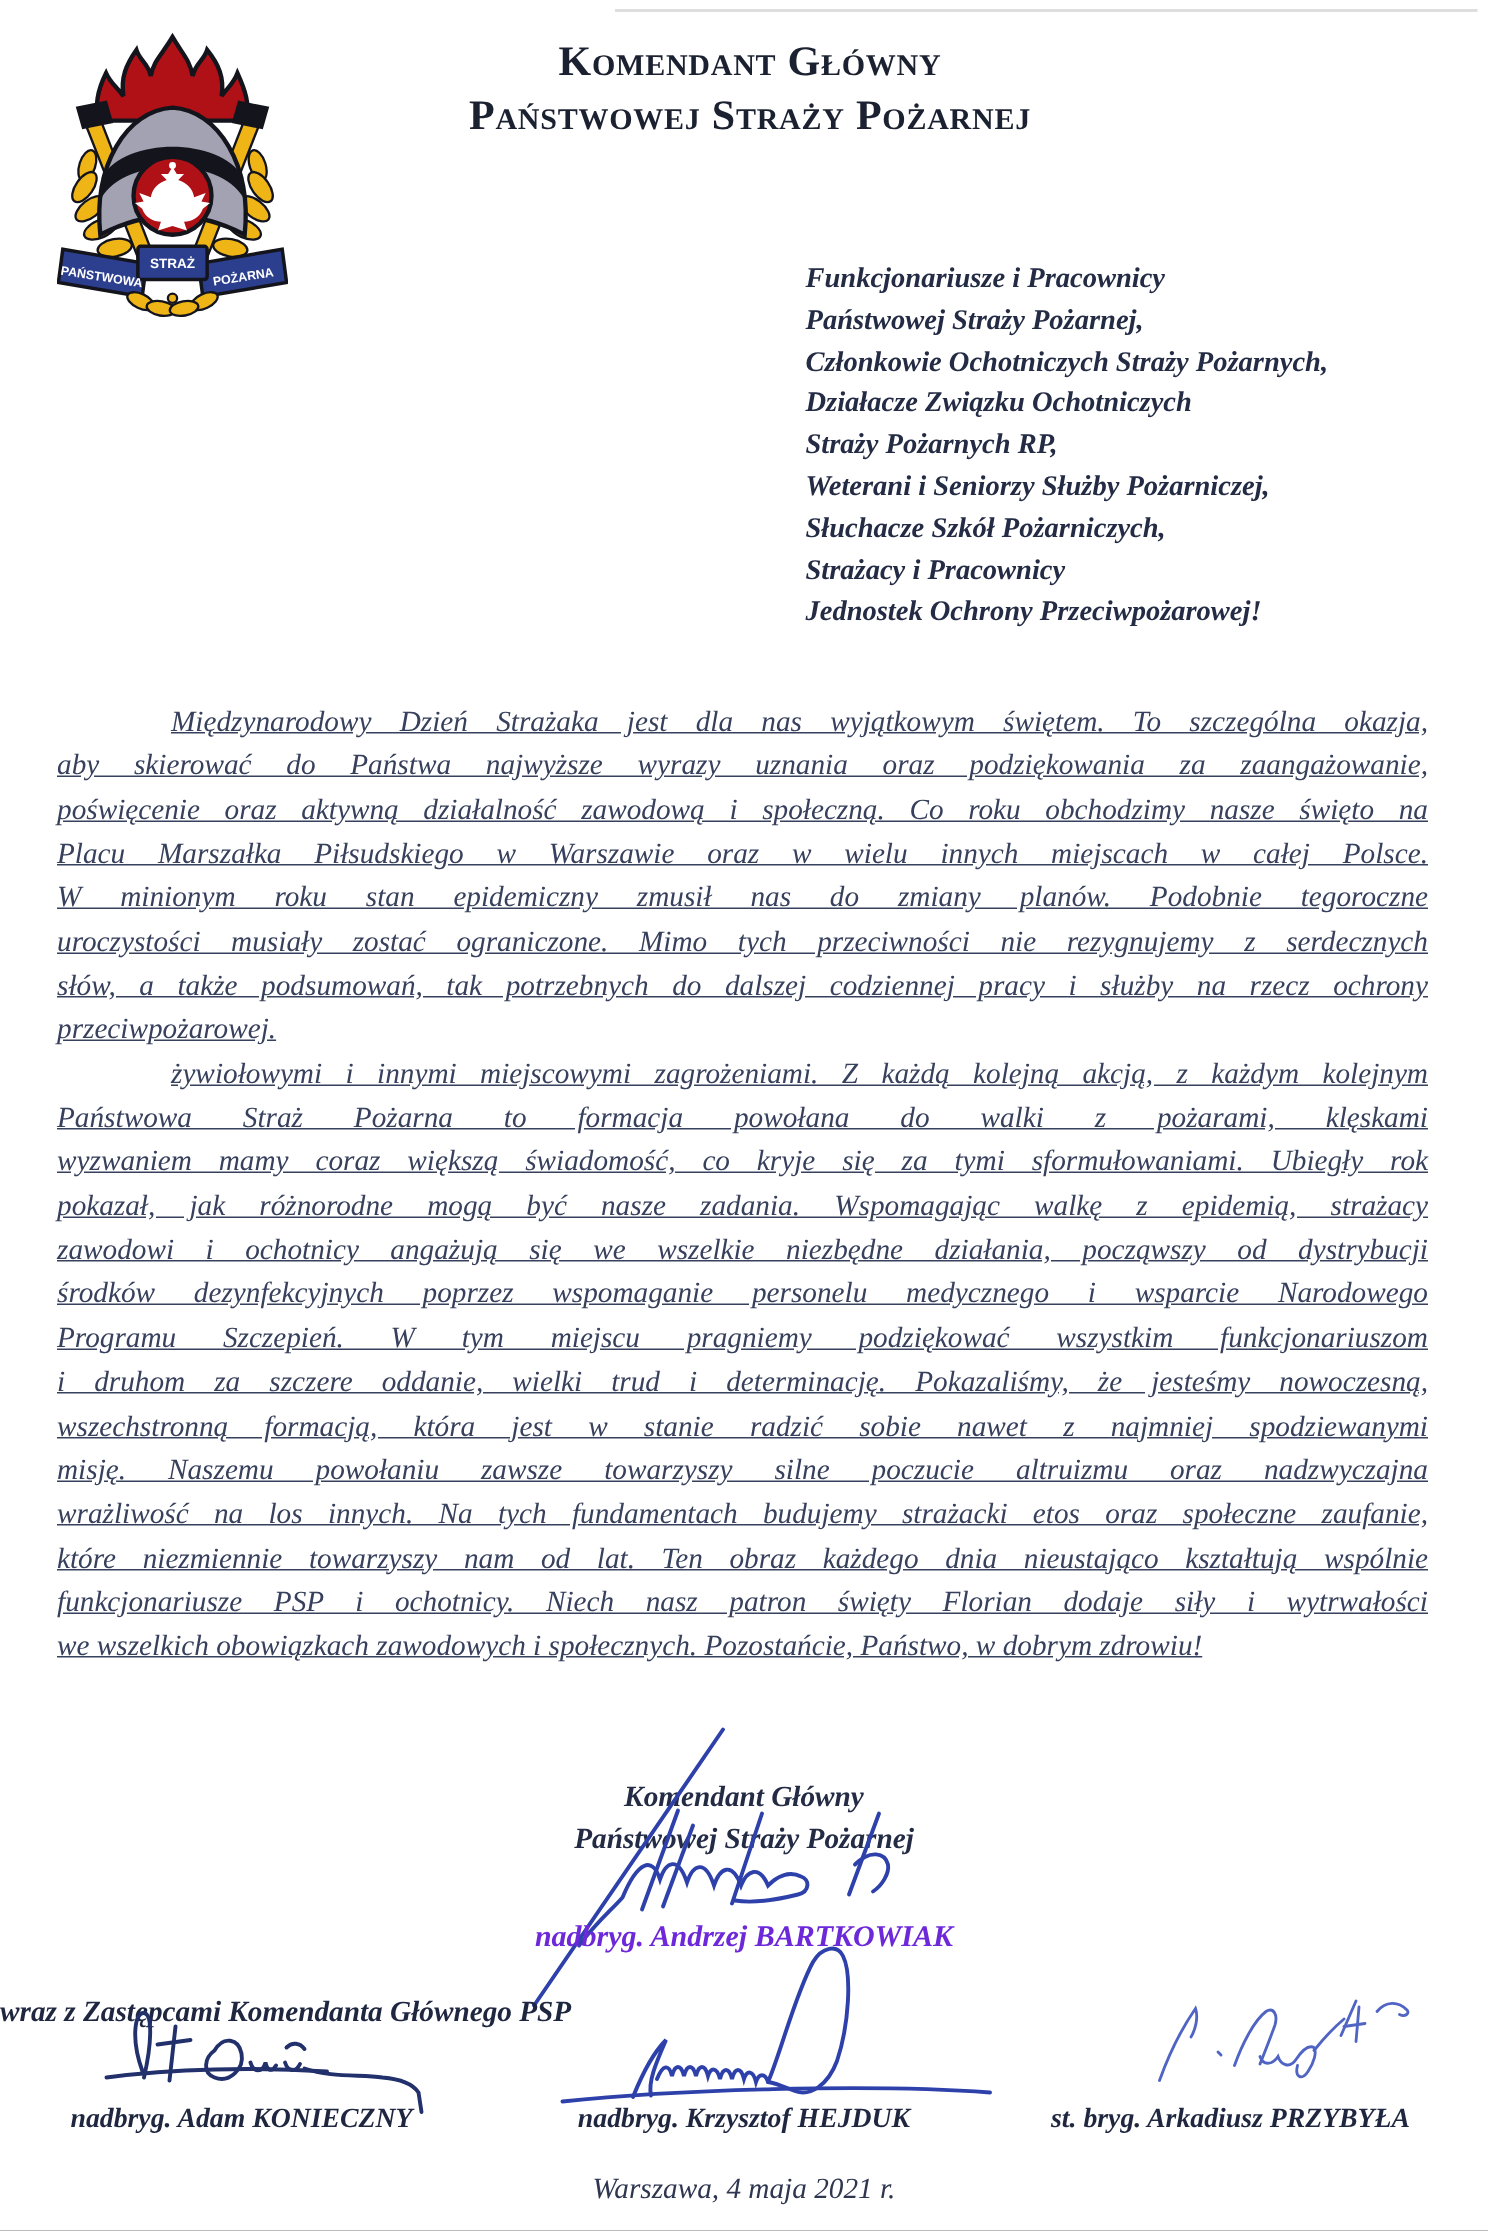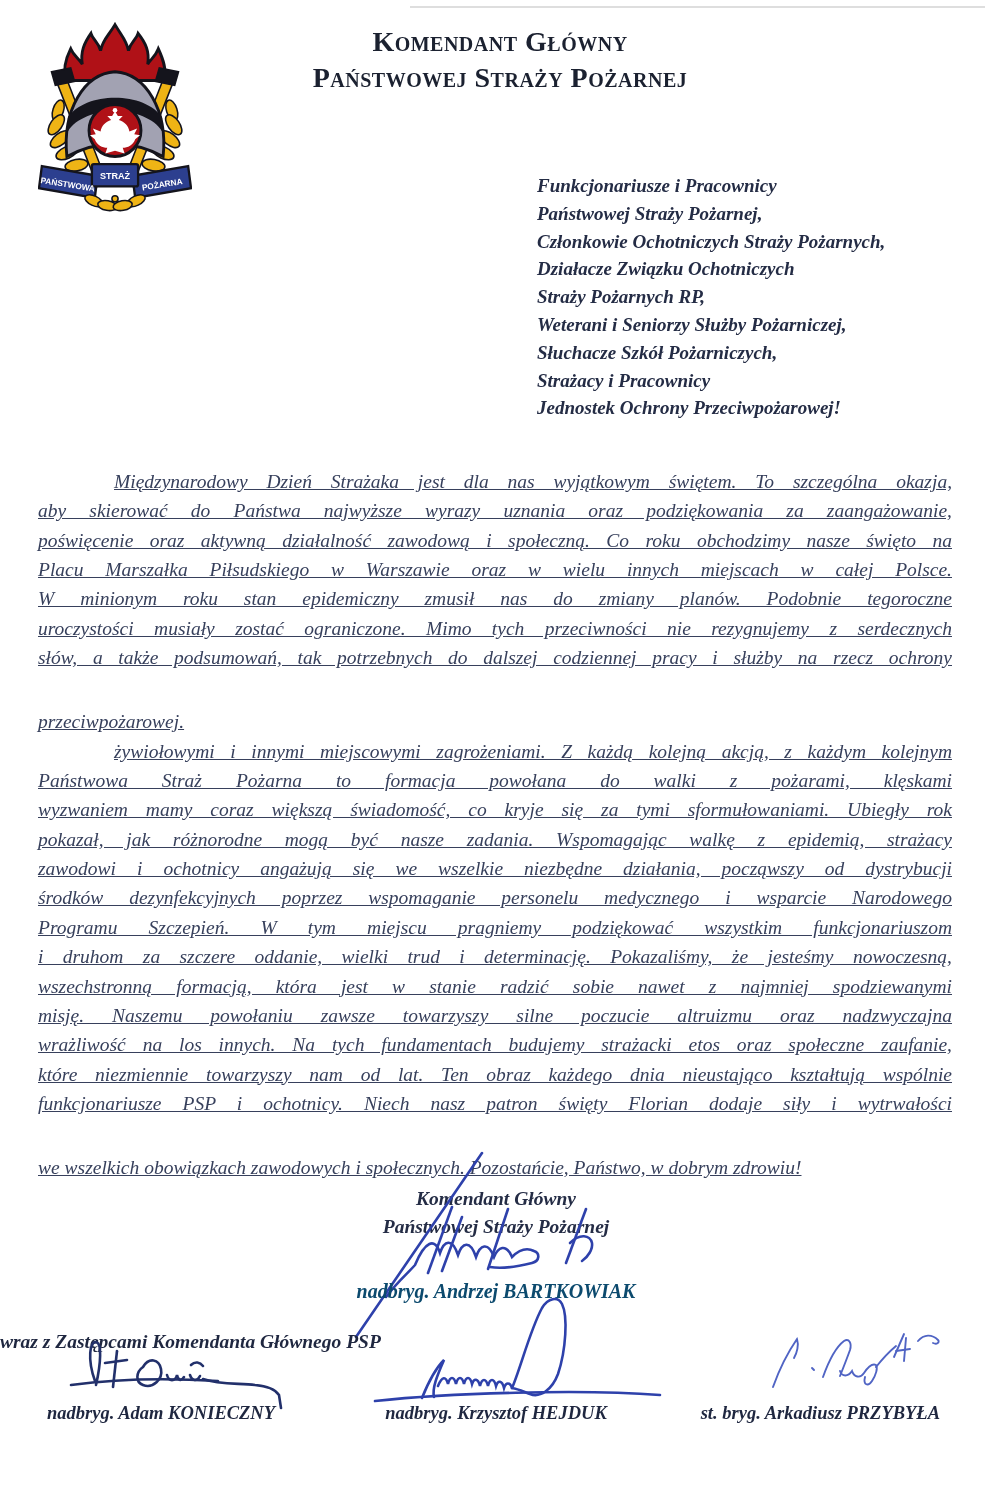--- a/index.html
+++ b/index.html
@@ -13,25 +13,25 @@
   .logo{position:absolute;left:38px;top:20px;width:154px;height:196px;}
   .header{position:absolute;left:190px;top:24px;width:620px;text-align:center;
     font-weight:bold;font-variant:small-caps;font-size:28px;line-height:36px;
     letter-spacing:.5px;color:#1b2130;}
   .addressee{position:absolute;left:537px;top:172px;font-weight:bold;font-style:italic;
     font-size:19px;line-height:27.8px;color:#242c45;}
   .body-text{position:absolute;left:38px;top:467px;width:914px;
     font-style:italic;font-size:19.5px;line-height:29.35px;color:#37405c;text-decoration:underline;}
   .para-line{text-align:justify;text-align-last:justify;}
   .para .para-line:first-child{text-indent:76px;}
-  .para .para-line:last-child{text-align-last:left;margin-top:35px;}
+  .para .para-line:last-child{text-align-last:left;}
   .sig-center{position:absolute;left:0;right:0;top:1185px;text-align:center;
     font-weight:bold;font-style:italic;font-size:19.5px;line-height:28px;color:#242c45;}
   .sig-name{position:absolute;left:0;right:0;top:1280px;text-align:center;
-    font-weight:bold;font-style:italic;font-size:20px;color:#0c4a6e;}
+    font-weight:bold;font-style:italic;font-size:20px;color:#6d28d9;}
   .deputies-intro{position:absolute;left:0;right:0;top:1331px;text-align:left;
     font-weight:bold;font-style:italic;font-size:19.5px;color:#1f2740;}
   .deputy-name{position:absolute;top:1403px;font-weight:bold;font-style:italic;
     font-size:18.5px;color:#1f2740;white-space:nowrap;}
   .deputy-left{left:47px;}
   .deputy-center{left:50%;transform:translateX(-50%);}
   .deputy-right{right:52px;}
   .dateline{position:absolute;left:0;right:0;top:1449px;text-align:center;
     font-style:italic;font-size:19.5px;color:#2e3650;}
   .sig-svg{position:absolute;pointer-events:none;}
@@ -197,14 +197,15 @@
     <path d="M134 32 L144 9"></path>
     <path d="M136 26 L150 24"></path>
     <path d="M146 13 L144 36"></path>
     <path d="M158 16 C164 9 172 9 178 15 C180 17 177 20 173 18"></path>
   </svg>
 
   <div class="deputy-name deputy-left">nadbryg.  Adam KONIECZNY</div>
   <div class="deputy-name deputy-center">nadbryg. Krzysztof HEJDUK</div>
   <div class="deputy-name deputy-right">st. bryg. Arkadiusz PRZYBYŁA</div>
 
+  <div class="dateline">Warszawa, 4 maja 2021 r.</div>
 
 </div>
 
 </body></html>

